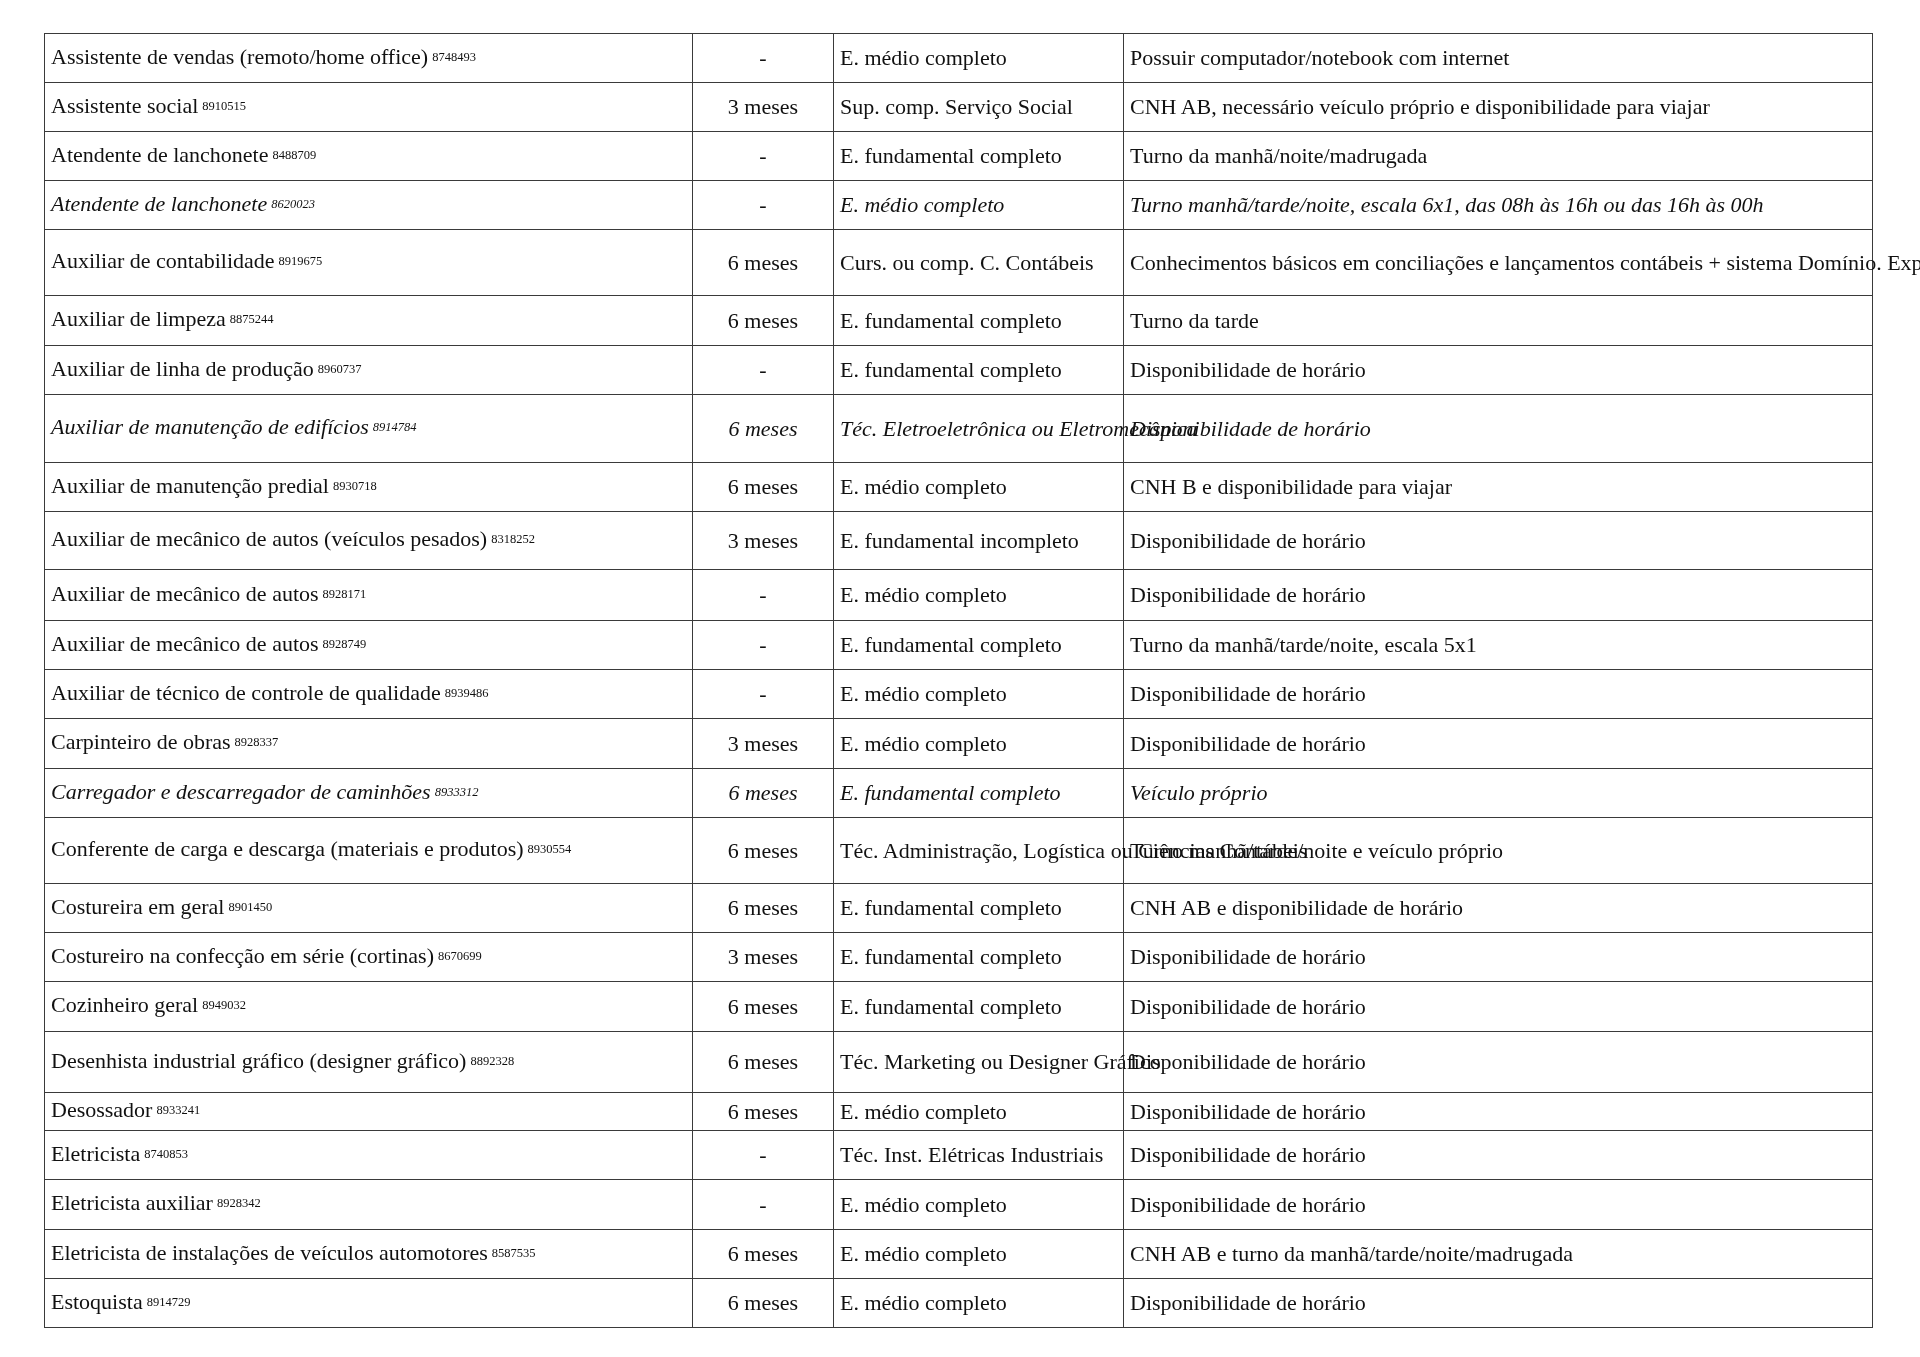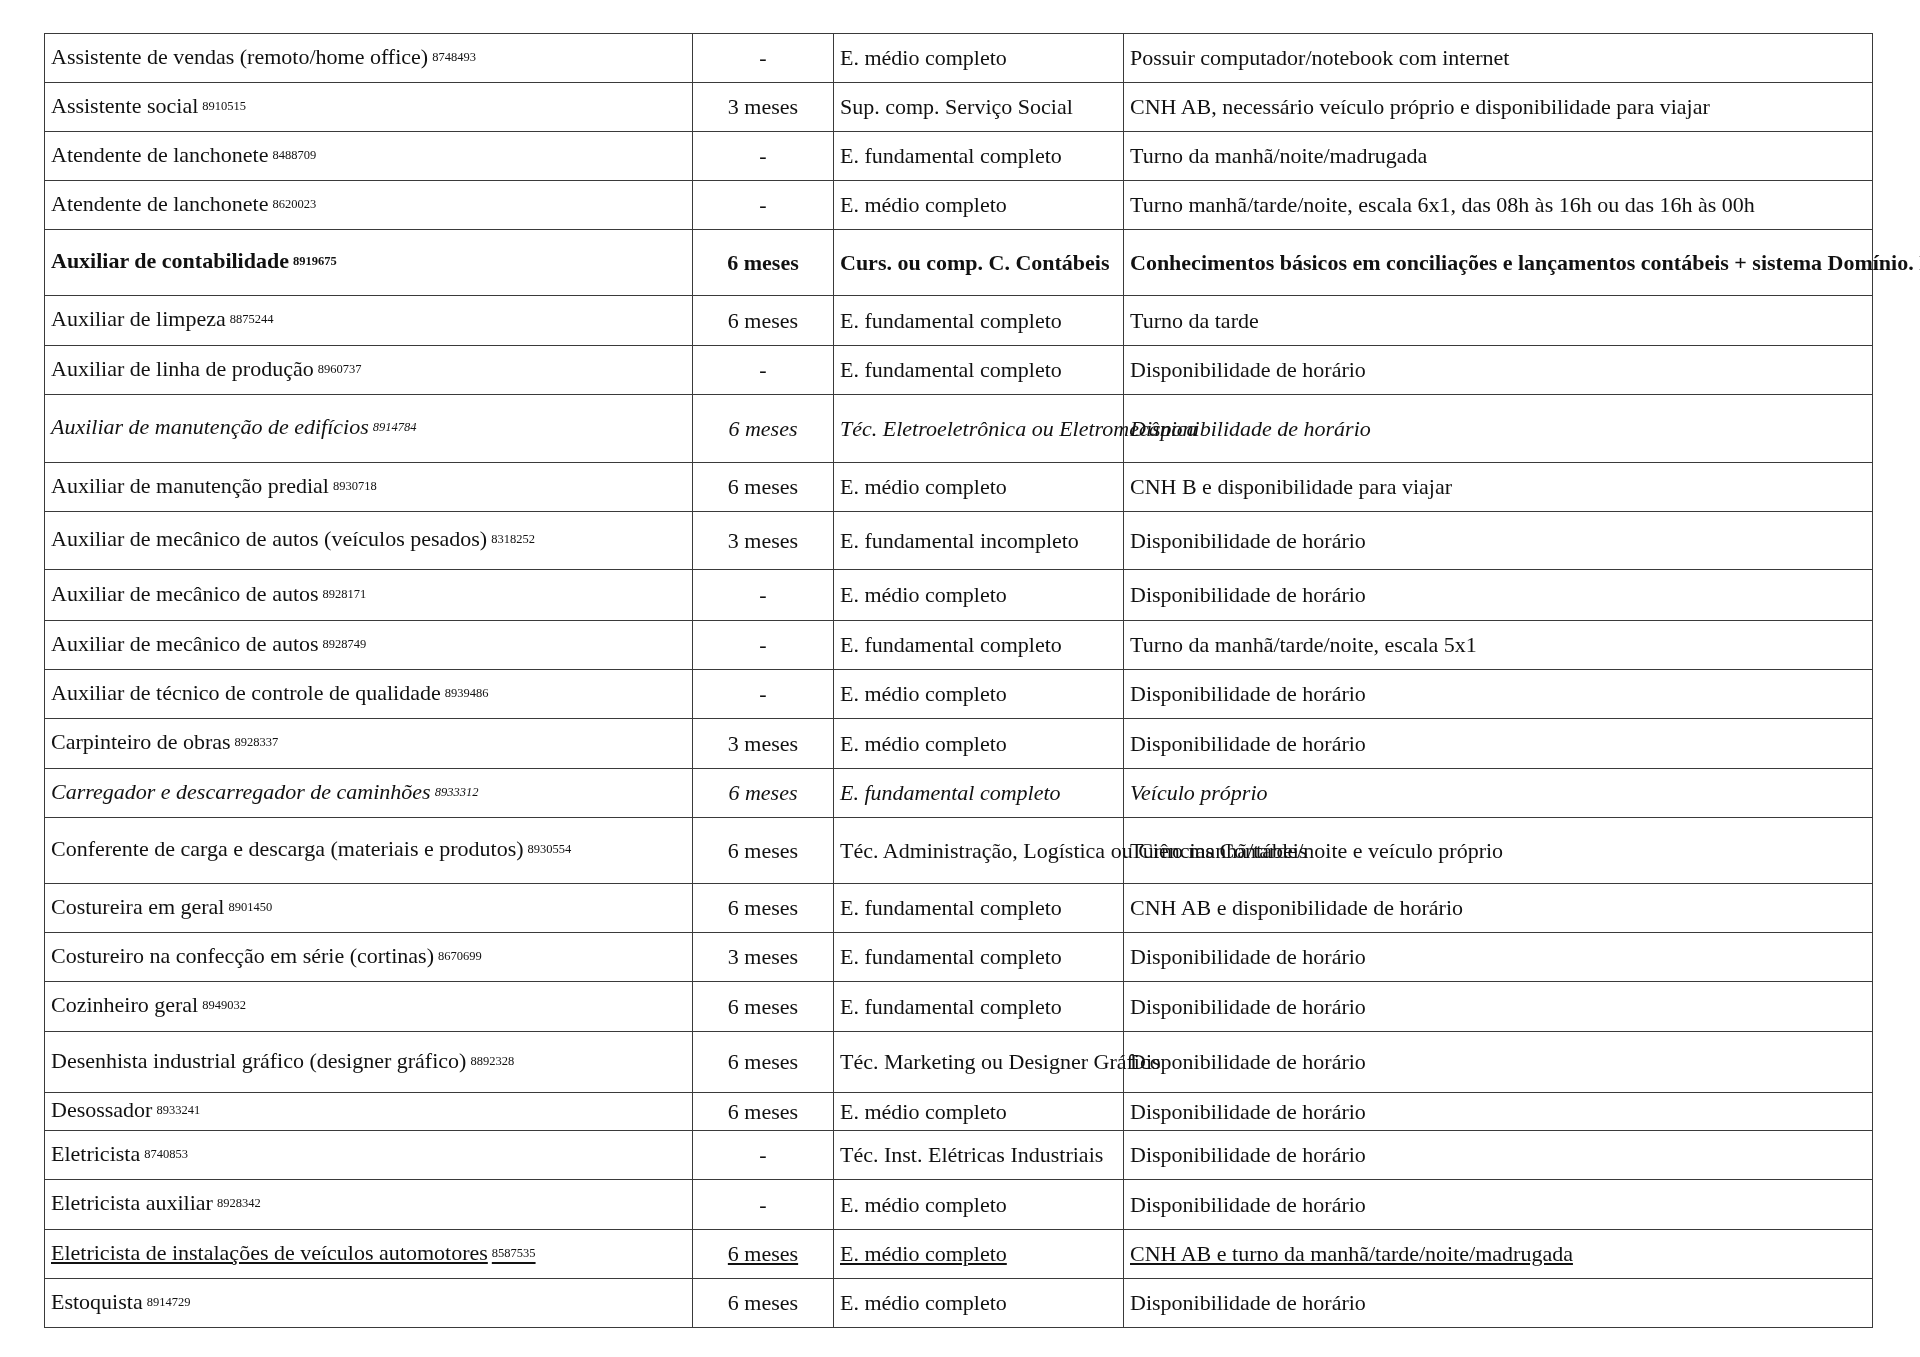--- a/index.html
+++ b/index.html
@@ -41,27 +41,27 @@
         <td class="dur">3 meses</td>
         <td>Sup. comp. Serviço Social</td>
         <td>CNH AB, necessário veículo próprio e disponibilidade para viajar</td>
       </tr>
       <tr style="height: 49px;">
         <td><span>Atendente de lanchonete</span><sup class="code">8488709</sup></td>
         <td class="dur">-</td>
         <td>E. fundamental completo</td>
         <td>Turno da manhã/noite/madrugada</td>
       </tr>
-      <tr style="height: 49px;">
+      <tr style="height: 49px; font-style: italic;">
         <td><span>Atendente de lanchonete</span><sup class="code">8620023</sup></td>
         <td class="dur">-</td>
         <td>E. médio completo</td>
         <td>Turno manhã/tarde/noite, escala 6x1, das 08h às 16h ou das 16h às 00h</td>
       </tr>
-      <tr style="height: 66px; font-weight: bold;">
+      <tr style="height: 66px;">
         <td><span>Auxiliar de contabilidade</span><sup class="code">8919675</sup></td>
         <td class="dur">6 meses</td>
         <td class="small">Curs. ou comp. C. Contábeis</td>
         <td class="small">Conhecimentos básicos em conciliações e lançamentos contábeis + sistema Domínio. Experiência prévia em escritório de contabilidade será um diferencial</td>
       </tr>
       <tr style="height: 50px;">
         <td><span>Auxiliar de limpeza</span><sup class="code">8875244</sup></td>
         <td class="dur">6 meses</td>
         <td>E. fundamental completo</td>
         <td>Turno da tarde</td>
@@ -161,21 +161,21 @@
         <td class="dur">-</td>
         <td class="small">Téc. Inst. Elétricas Industriais</td>
         <td>Disponibilidade de horário</td>
       </tr>
       <tr style="height: 50px; margin-top: 24px;">
         <td><span>Eletricista auxiliar</span><sup class="code">8928342</sup></td>
         <td class="dur">-</td>
         <td>E. médio completo</td>
         <td>Disponibilidade de horário</td>
       </tr>
-      <tr style="height: 49px; text-decoration: underline;">
+      <tr style="height: 49px;">
         <td><span>Eletricista de instalações de veículos automotores</span><sup class="code">8587535</sup></td>
         <td class="dur">6 meses</td>
         <td>E. médio completo</td>
         <td>CNH AB e turno da manhã/tarde/noite/madrugada</td>
       </tr>
       <tr style="height: 49px;">
         <td><span>Estoquista</span><sup class="code">8914729</sup></td>
         <td class="dur">6 meses</td>
         <td>E. médio completo</td>
         <td>Disponibilidade de horário</td>

